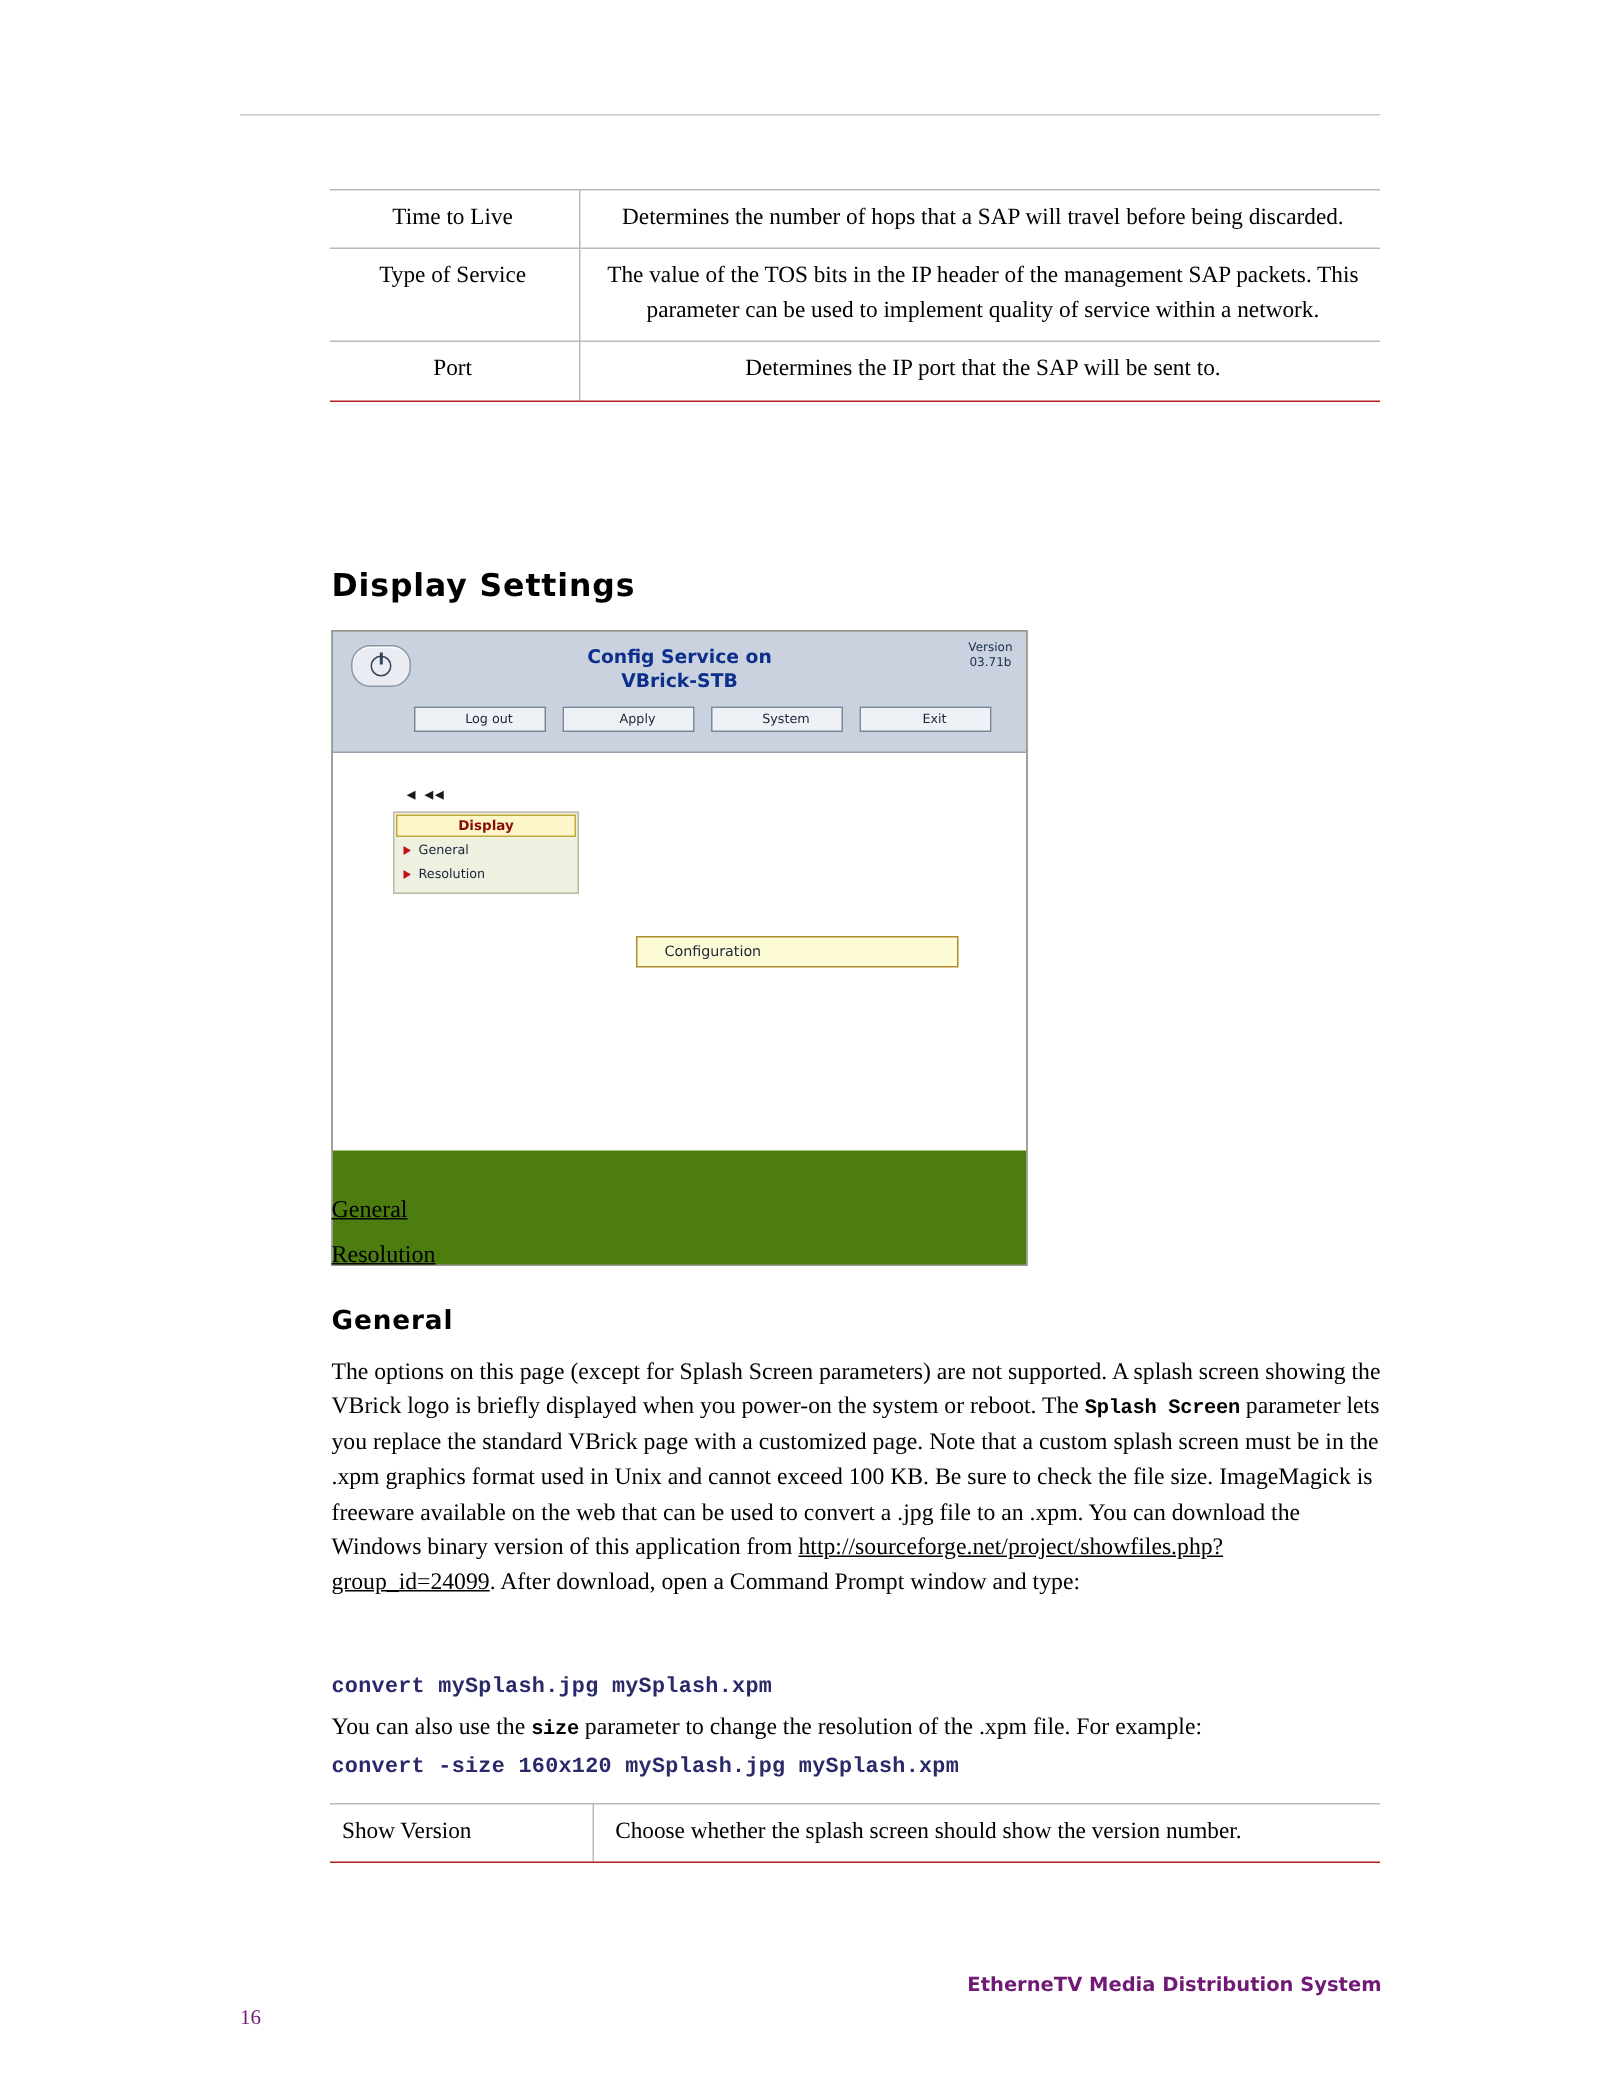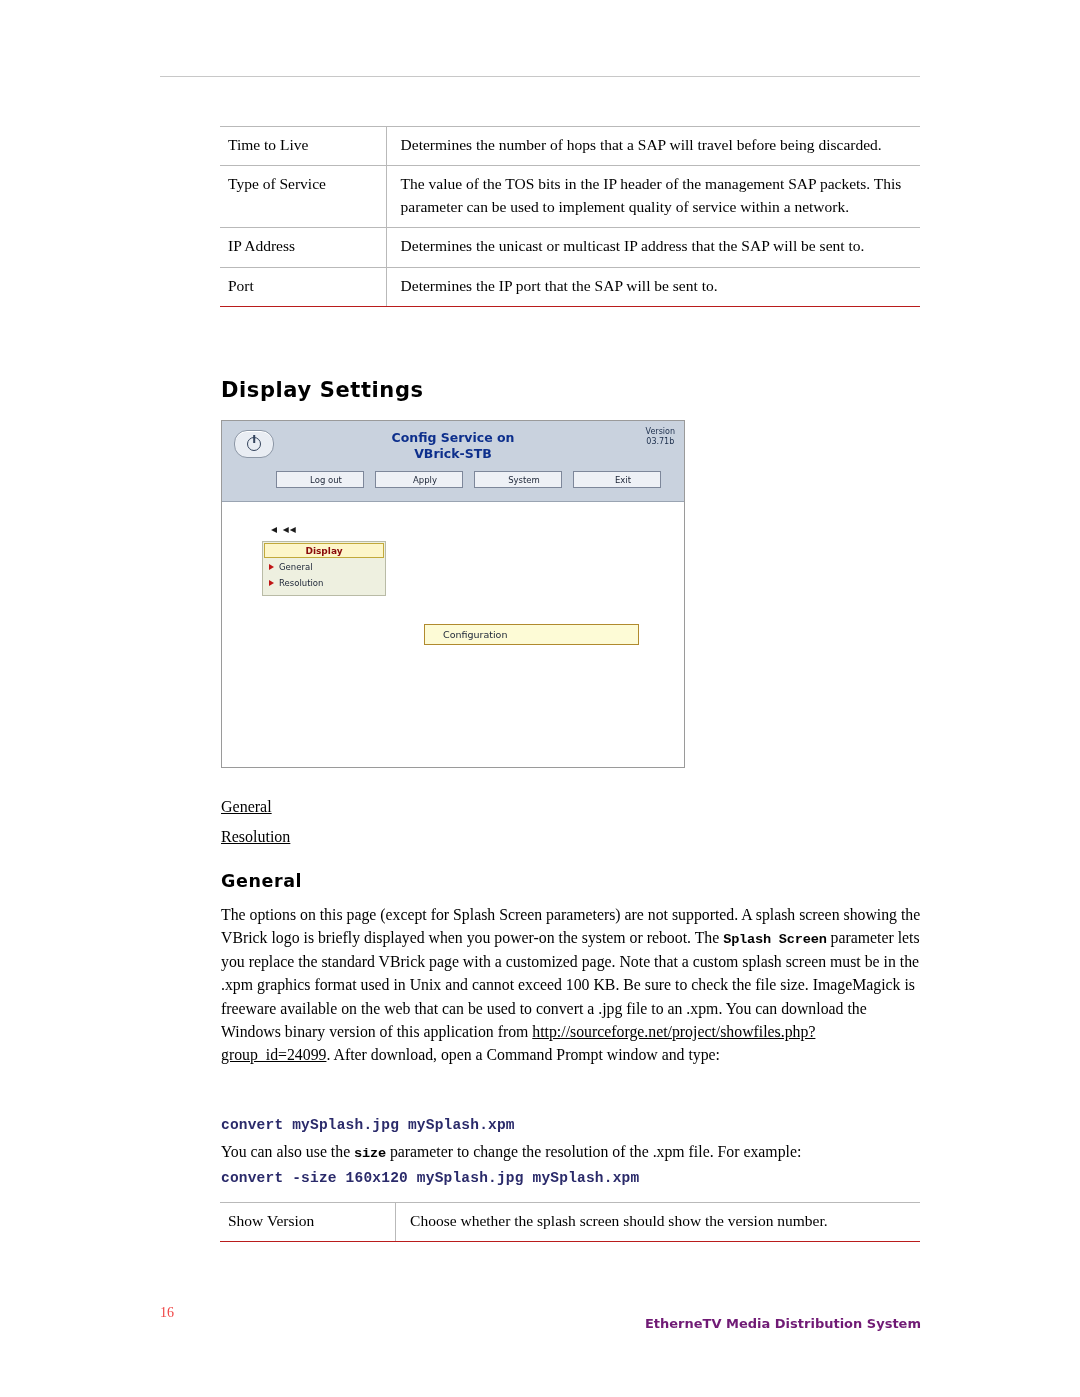--- a/index.html
+++ b/index.html
@@ -53,20 +53,21 @@
   }
   .doc-table td.col-desc {
     width: 520px;
     padding-left: 14px;
   }
 
   #params-table {
     left: 220px;
     top: 126px;
     width: 700px;
+    text-align: center;
   }
 
   #show-version-table {
     left: 220px;
     top: 1202px;
     width: 700px;
     font-size: 15.5px;
   }
   #show-version-table td.col-label { width: 162px; }
   #show-version-table td.col-desc  { width: 520px; }
@@ -139,23 +140,23 @@
     width: 700px;
     font-size: 15.8px;
   }
 
   
   #screenshot {
     position: absolute;
     left: 221px;
     top: 420px;
     width: 464px;
-    height: 348px;
+    height: 424px;
     border: 1px solid #9a9a9a;
-    background: #8b5cf6;
+    background: #4d7c0f;
     box-sizing: border-box;
     font-family: "DejaVu Sans", sans-serif;
   }
   #screenshot-header {
     position: relative;
     height: 80px;
     background: #c9d2de;
     border-bottom: 1px solid #9aa4b2;
   }
   .power-btn {
@@ -305,23 +306,23 @@
     align-items: center;
     padding-left: 18px;
     font-size: 9.5px;
     color: #1b2436;
   }
 
   
   #page-number {
     position: absolute;
     left: 160px;
-    top: 1305px;
+    top: 1338px;
     font-size: 14px;
-    color: #ef4444;
+    color: #701a75;
     font-family: "Liberation Serif", serif;
   }
   #footer-title {
     position: absolute;
     right: 159px;
     top: 1316px;
     font-size: 13px;
     font-weight: bold;
     color: #701a75;
     font-family: "DejaVu Sans", sans-serif;
@@ -336,24 +337,20 @@
 
   <table class="doc-table" id="params-table">
     <tbody>
       <tr>
         <td class="col-label">Time to Live</td>
         <td class="col-desc">Determines the number of hops that a SAP will travel before being discarded.</td>
       </tr>
       <tr>
         <td class="col-label">Type of Service</td>
         <td class="col-desc">The value of the TOS bits in the IP header of the management SAP packets. This parameter can be used to implement quality of service within a network.</td>
-      </tr>
-      <tr>
-        <td class="col-label">IP Address</td>
-        <td class="col-desc">Determines the unicast or multicast IP address that the SAP will be sent to.</td>
       </tr>
       <tr>
         <td class="col-label">Port</td>
         <td class="col-desc">Determines the IP port that the SAP will be sent to.</td>
       </tr>
     </tbody>
   </table>
 
   <h2 class="section-title" id="display-settings-title">Display Settings</h2>
 

